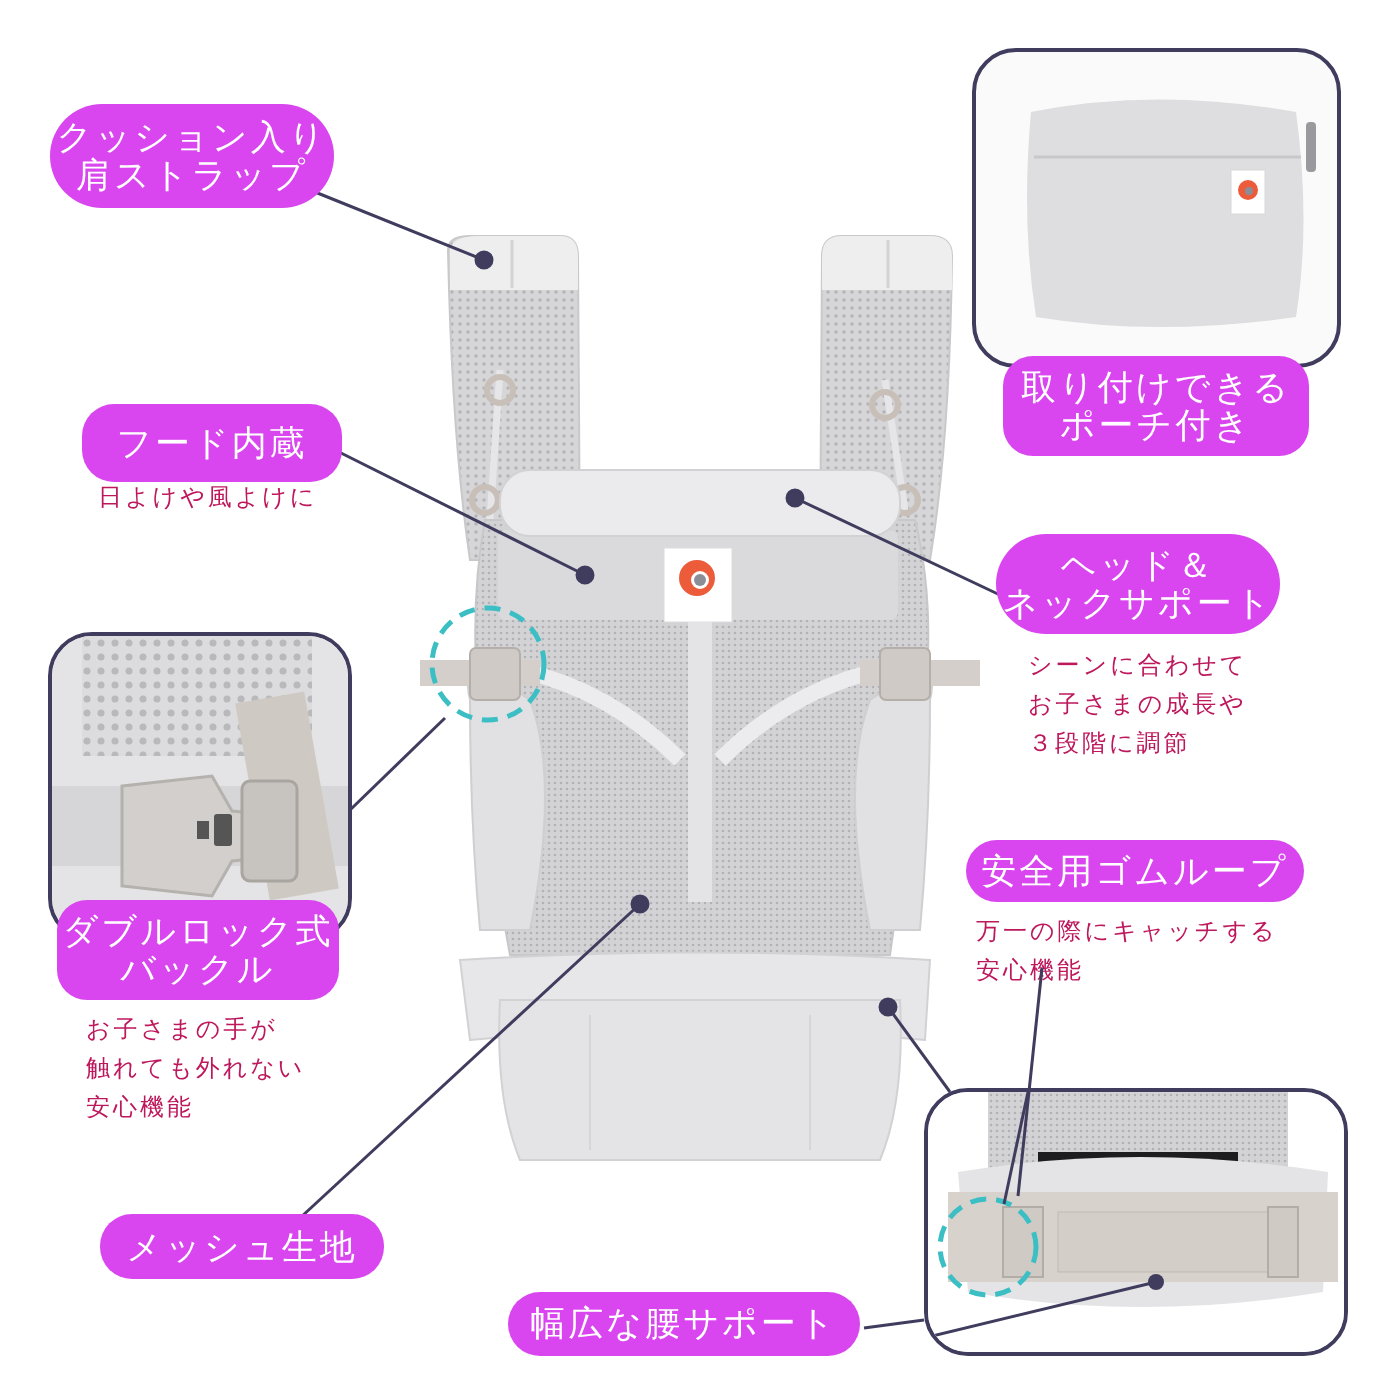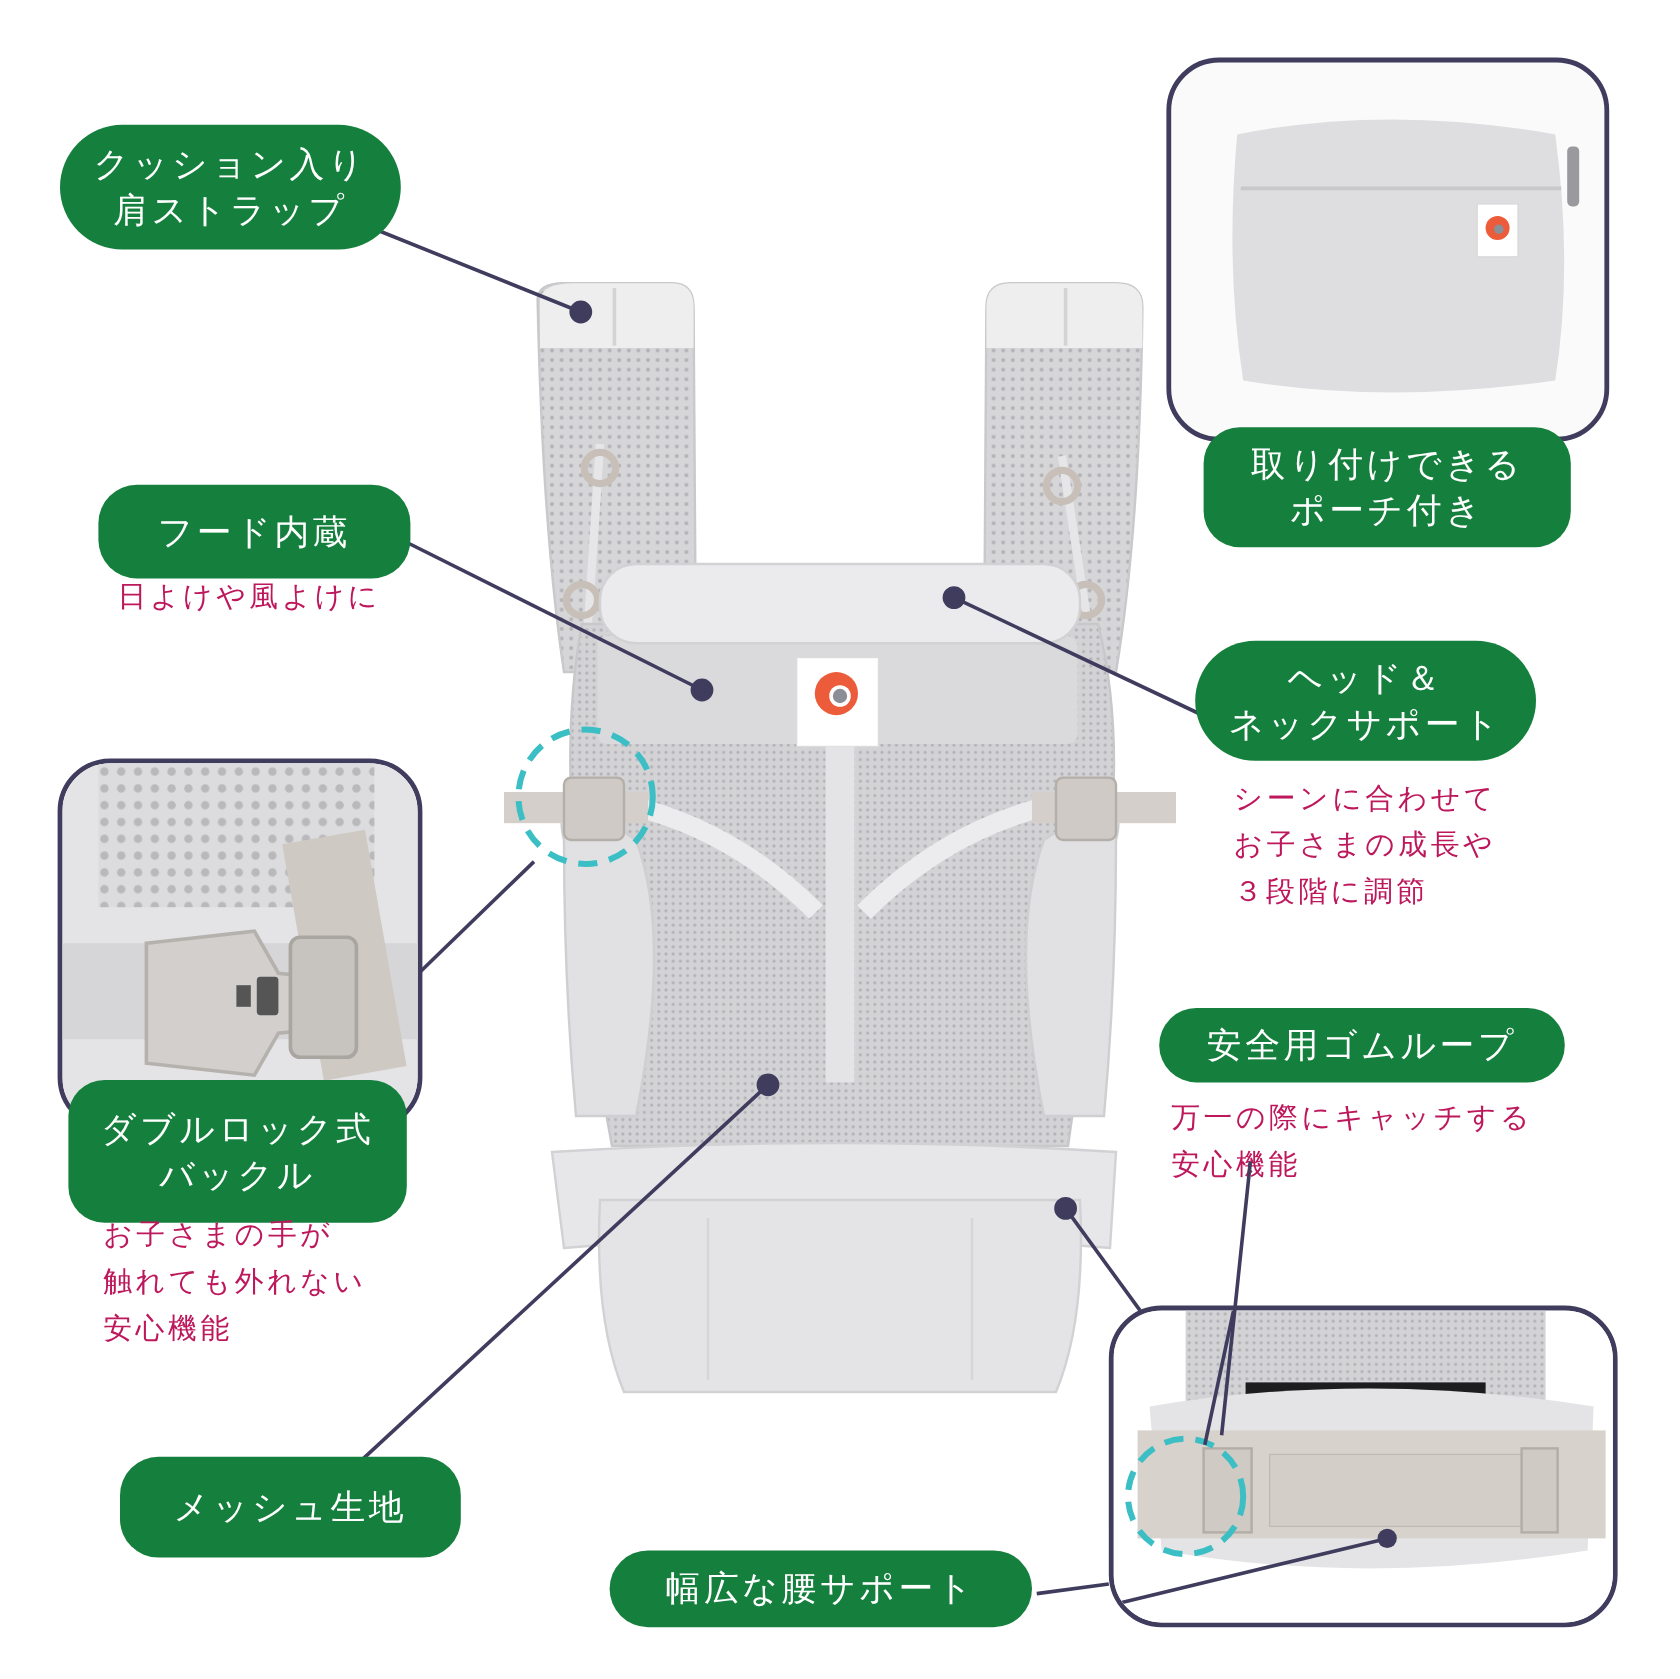--- a/index.html
+++ b/index.html
@@ -1,17 +1,17 @@
 <!DOCTYPE html>
 <html><head>
 <meta charset="utf-8">
 <style>
   html,body{margin:0;padding:0;background:#ffffff;}
   body{width:1400px;height:1399px;position:relative;overflow:hidden;font-family:"DejaVu Sans","Liberation Sans",sans-serif;color:#3d3a5c;}
-  .pill{position:absolute;background:#15803d;color:#ffffff;border-radius:48px;display:flex;flex-direction:column;align-items:center;justify-content:center;text-align:center;font-size:29px;letter-spacing:3px;line-height:38px;box-sizing:border-box;}
+  .pill{position:absolute;background:#d946ef;color:#ffffff;border-radius:48px;display:flex;flex-direction:column;align-items:center;justify-content:center;text-align:center;font-size:35px;letter-spacing:3px;line-height:38px;box-sizing:border-box;}
   .note{position:absolute;font-size:24px;letter-spacing:3px;line-height:39px;color:#be185d;white-space:nowrap;}
   .frame{position:absolute;border:4px solid #3f3c5e;border-radius:44px;background:#fafafa;box-sizing:border-box;overflow:hidden;}
   svg.overlay{position:absolute;left:0;top:0;width:1400px;height:1399px;pointer-events:none;}
 </style>
 </head>
 <body>
 
 <svg class="overlay" viewBox="0 0 1400 1399">
   <defs>
     <pattern id="mesh" width="8" height="8" patternUnits="userSpaceOnUse">
@@ -117,21 +117,21 @@
     <rect width="304" height="310" fill="#e4e4e6"></rect>
     <rect x="30" y="0" width="230" height="120" fill="url(#mesh2)"></rect>
     <rect x="0" y="150" width="304" height="80" fill="#d6d6d9"></rect>
     <rect x="200" y="60" width="70" height="200" fill="#cfc9c3" transform="rotate(-10 235 160)"></rect>
     <path d="M70 150 L160 140 L180 175 L230 180 L230 220 L180 225 L160 260 L70 250 Z" fill="#d2cfcc" stroke="#b5b1ad" stroke-width="3"></path>
     <rect x="190" y="145" width="55" height="100" rx="8" fill="#c7c3bf" stroke="#a9a5a1" stroke-width="3"></rect>
     <rect x="145" y="185" width="12" height="18" fill="#555"></rect>
     <rect x="162" y="178" width="18" height="32" rx="3" fill="#555"></rect>
   </svg>
 </div>
-<div class="pill" style="left:57px;top:900px;width:282px;height:119px;border-radius:30px;">
+<div class="pill" style="left:57px;top:900px;width:282px;height:100px;border-radius:30px;">
   <span>ダブルロック式</span>
   <span>バックル</span>
 </div>
 <div class="note" style="left:86px;top:1010px;">
   <div>お子さまの手が</div>
   <div>触れても外れない</div>
   <div>安心機能</div>
 </div>
 
 <div class="frame" style="left:924px;top:1088px;width:424px;height:268px;">
@@ -172,21 +172,21 @@
 </div>
 
 <div class="pill" style="left:966px;top:840px;width:338px;height:62px;border-radius:31px;">
   <span>安全用ゴムループ</span>
 </div>
 <div class="note" style="left:976px;top:912px;">
   <div>万一の際にキャッチする</div>
   <div>安心機能</div>
 </div>
 
-<div class="pill" style="left:100px;top:1214px;width:284px;height:84px;border-radius:32px;">
+<div class="pill" style="left:100px;top:1214px;width:284px;height:65px;border-radius:32px;">
   <span>メッシュ生地</span>
 </div>
 
 <div class="pill" style="left:508px;top:1292px;width:352px;height:64px;border-radius:32px;font-family:Liberation Serif, serif;">
   <span>幅広な腰サポート</span>
 </div>
 
 <svg class="overlay" viewBox="0 0 1400 1399">
   <g stroke="#3f3c5e" stroke-width="3">
     <line x1="1042" y1="968" x2="1018" y2="1196"></line>

